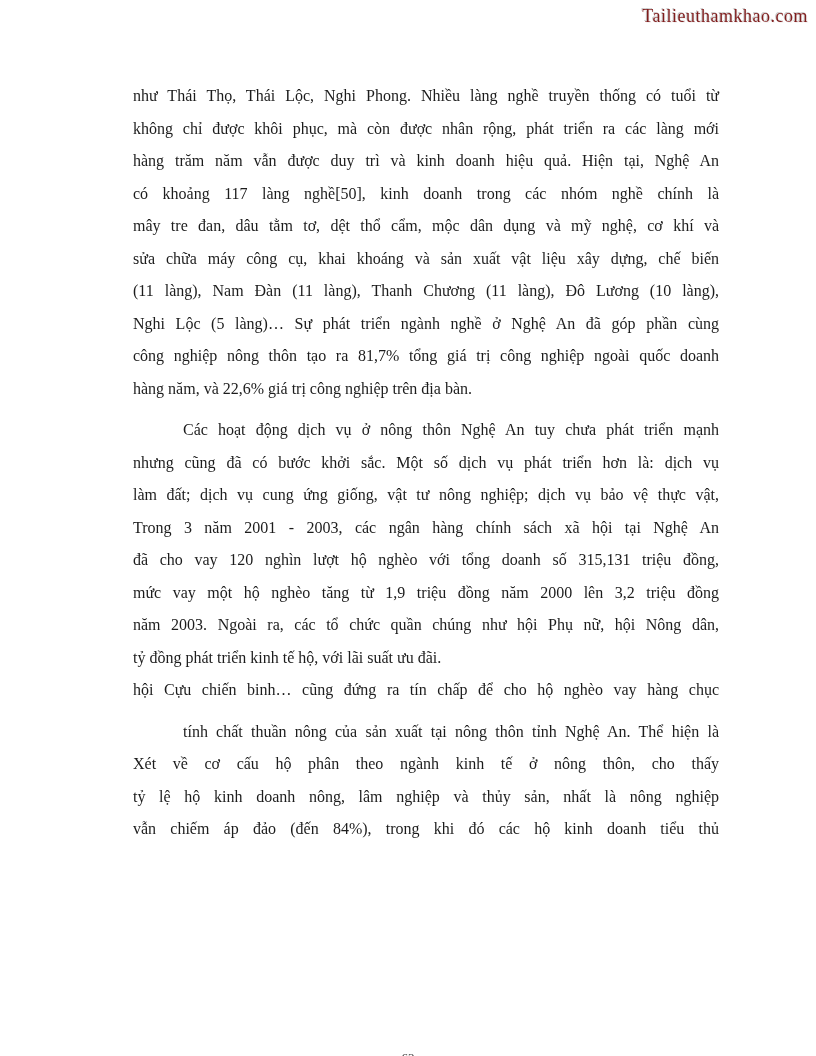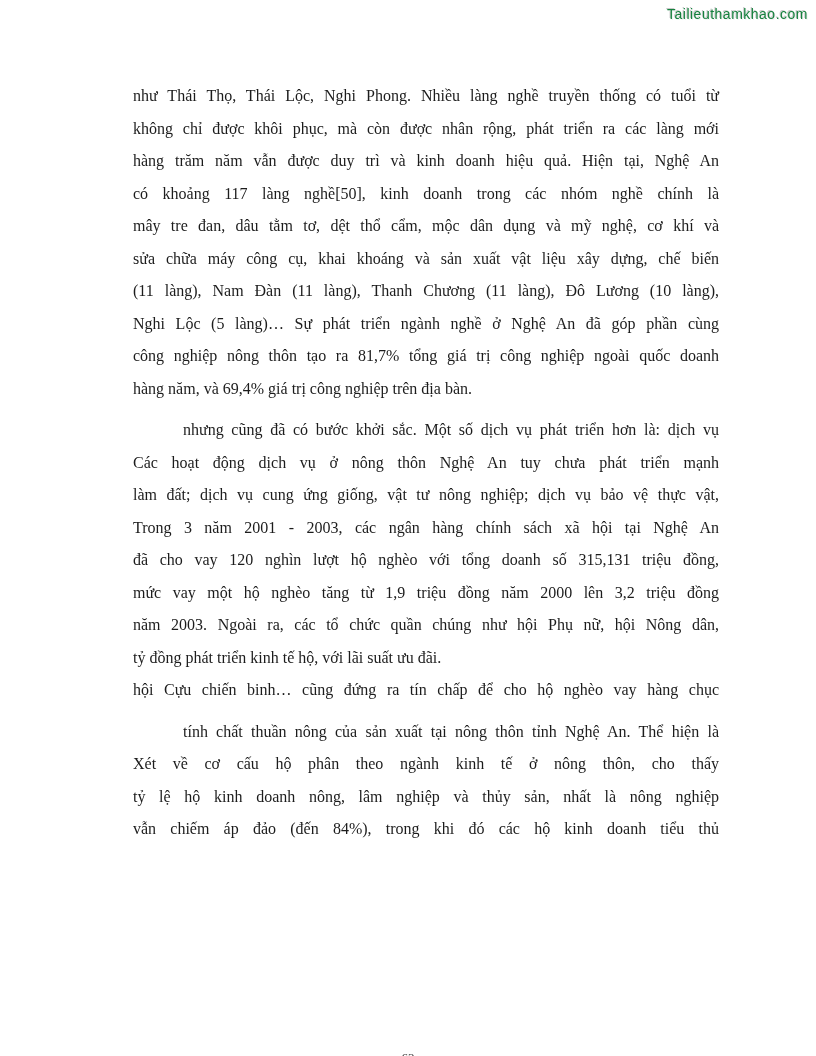--- a/index.html
+++ b/index.html
@@ -13,24 +13,24 @@
     height: 1056px;
     background: #ffffff;
     font-family: "Liberation Serif", serif;
     color: #1c1c1c;
     overflow: hidden;
   }
   .watermark {
     position: absolute;
     top: 6px;
     right: 8px;
-    font-family: Liberation Sans, sans-serif;
-    font-size: 14px;
+    font-family: Liberation Serif, serif;
+    font-size: 18px;
     letter-spacing: 0.5px;
-    color: #15803d;
+    color: #7f1d1d;
     text-shadow: 1px 1px 0 #f2f2f2, -1px -1px 0 #c9c9c9;
     user-select: none;
   }
   .content {
     position: absolute;
     left: 133px;
     top: 80px;
     width: 586px;
     font-size: 16px;
     line-height: 32.5px;
@@ -73,25 +73,25 @@
       <div class="para">
         <div class="line">như Thái Thọ, Thái Lộc, Nghi Phong. Nhiều làng nghề truyền thống có tuổi từ</div>
         <div class="line">không chỉ được khôi phục, mà còn được nhân rộng, phát triển ra các làng mới</div>
         <div class="line">hàng trăm năm vẫn được duy trì và kinh doanh hiệu quả. Hiện tại, Nghệ An</div>
         <div class="line">có khoảng 117 làng nghề[50], kinh doanh trong các nhóm nghề chính là</div>
         <div class="line">mây tre đan, dâu tằm tơ, dệt thổ cẩm, mộc dân dụng và mỹ nghệ, cơ khí và</div>
         <div class="line">sửa chữa máy công cụ, khai khoáng và sản xuất vật liệu xây dựng, chế biến</div>
         <div class="line">(11 làng), Nam Đàn (11 làng), Thanh Chương (11 làng), Đô Lương (10 làng),</div>
         <div class="line">Nghi Lộc (5 làng)… Sự phát triển ngành nghề ở Nghệ An đã góp phần cùng</div>
         <div class="line">công nghiệp nông thôn tạo ra 81,7% tổng giá trị công nghiệp ngoài quốc doanh</div>
-        <div class="line last">hàng năm, và 69,4% giá trị công nghiệp trên địa bàn.</div>
+        <div class="line last">hàng năm, và 22,6% giá trị công nghiệp trên địa bàn.</div>
       </div>
       <div class="para indent">
+        <div class="line">Các hoạt động dịch vụ ở nông thôn Nghệ An tuy chưa phát triển mạnh</div>
         <div class="line">nhưng cũng đã có bước khởi sắc. Một số dịch vụ phát triển hơn là: dịch vụ</div>
-        <div class="line">Các hoạt động dịch vụ ở nông thôn Nghệ An tuy chưa phát triển mạnh</div>
         <div class="line">làm đất; dịch vụ cung ứng giống, vật tư nông nghiệp; dịch vụ bảo vệ thực vật,</div>
         <div class="line">Trong 3 năm 2001 - 2003, các ngân hàng chính sách xã hội tại Nghệ An</div>
         <div class="line">đã cho vay 120 nghìn lượt hộ nghèo với tổng doanh số 315,131 triệu đồng,</div>
         <div class="line">mức vay một hộ nghèo tăng từ 1,9 triệu đồng năm 2000 lên 3,2 triệu đồng</div>
         <div class="line">năm 2003. Ngoài ra, các tổ chức quần chúng như hội Phụ nữ, hội Nông dân,</div>
         <div class="line last">tỷ đồng phát triển kinh tế hộ, với lãi suất ưu đãi.</div>
         <div class="line">hội Cựu chiến binh… cũng đứng ra tín chấp để cho hộ nghèo vay hàng chục</div>
       </div>
       <div class="para indent">
         <div class="line">tính chất thuần nông của sản xuất tại nông thôn tỉnh Nghệ An. Thể hiện là</div>

